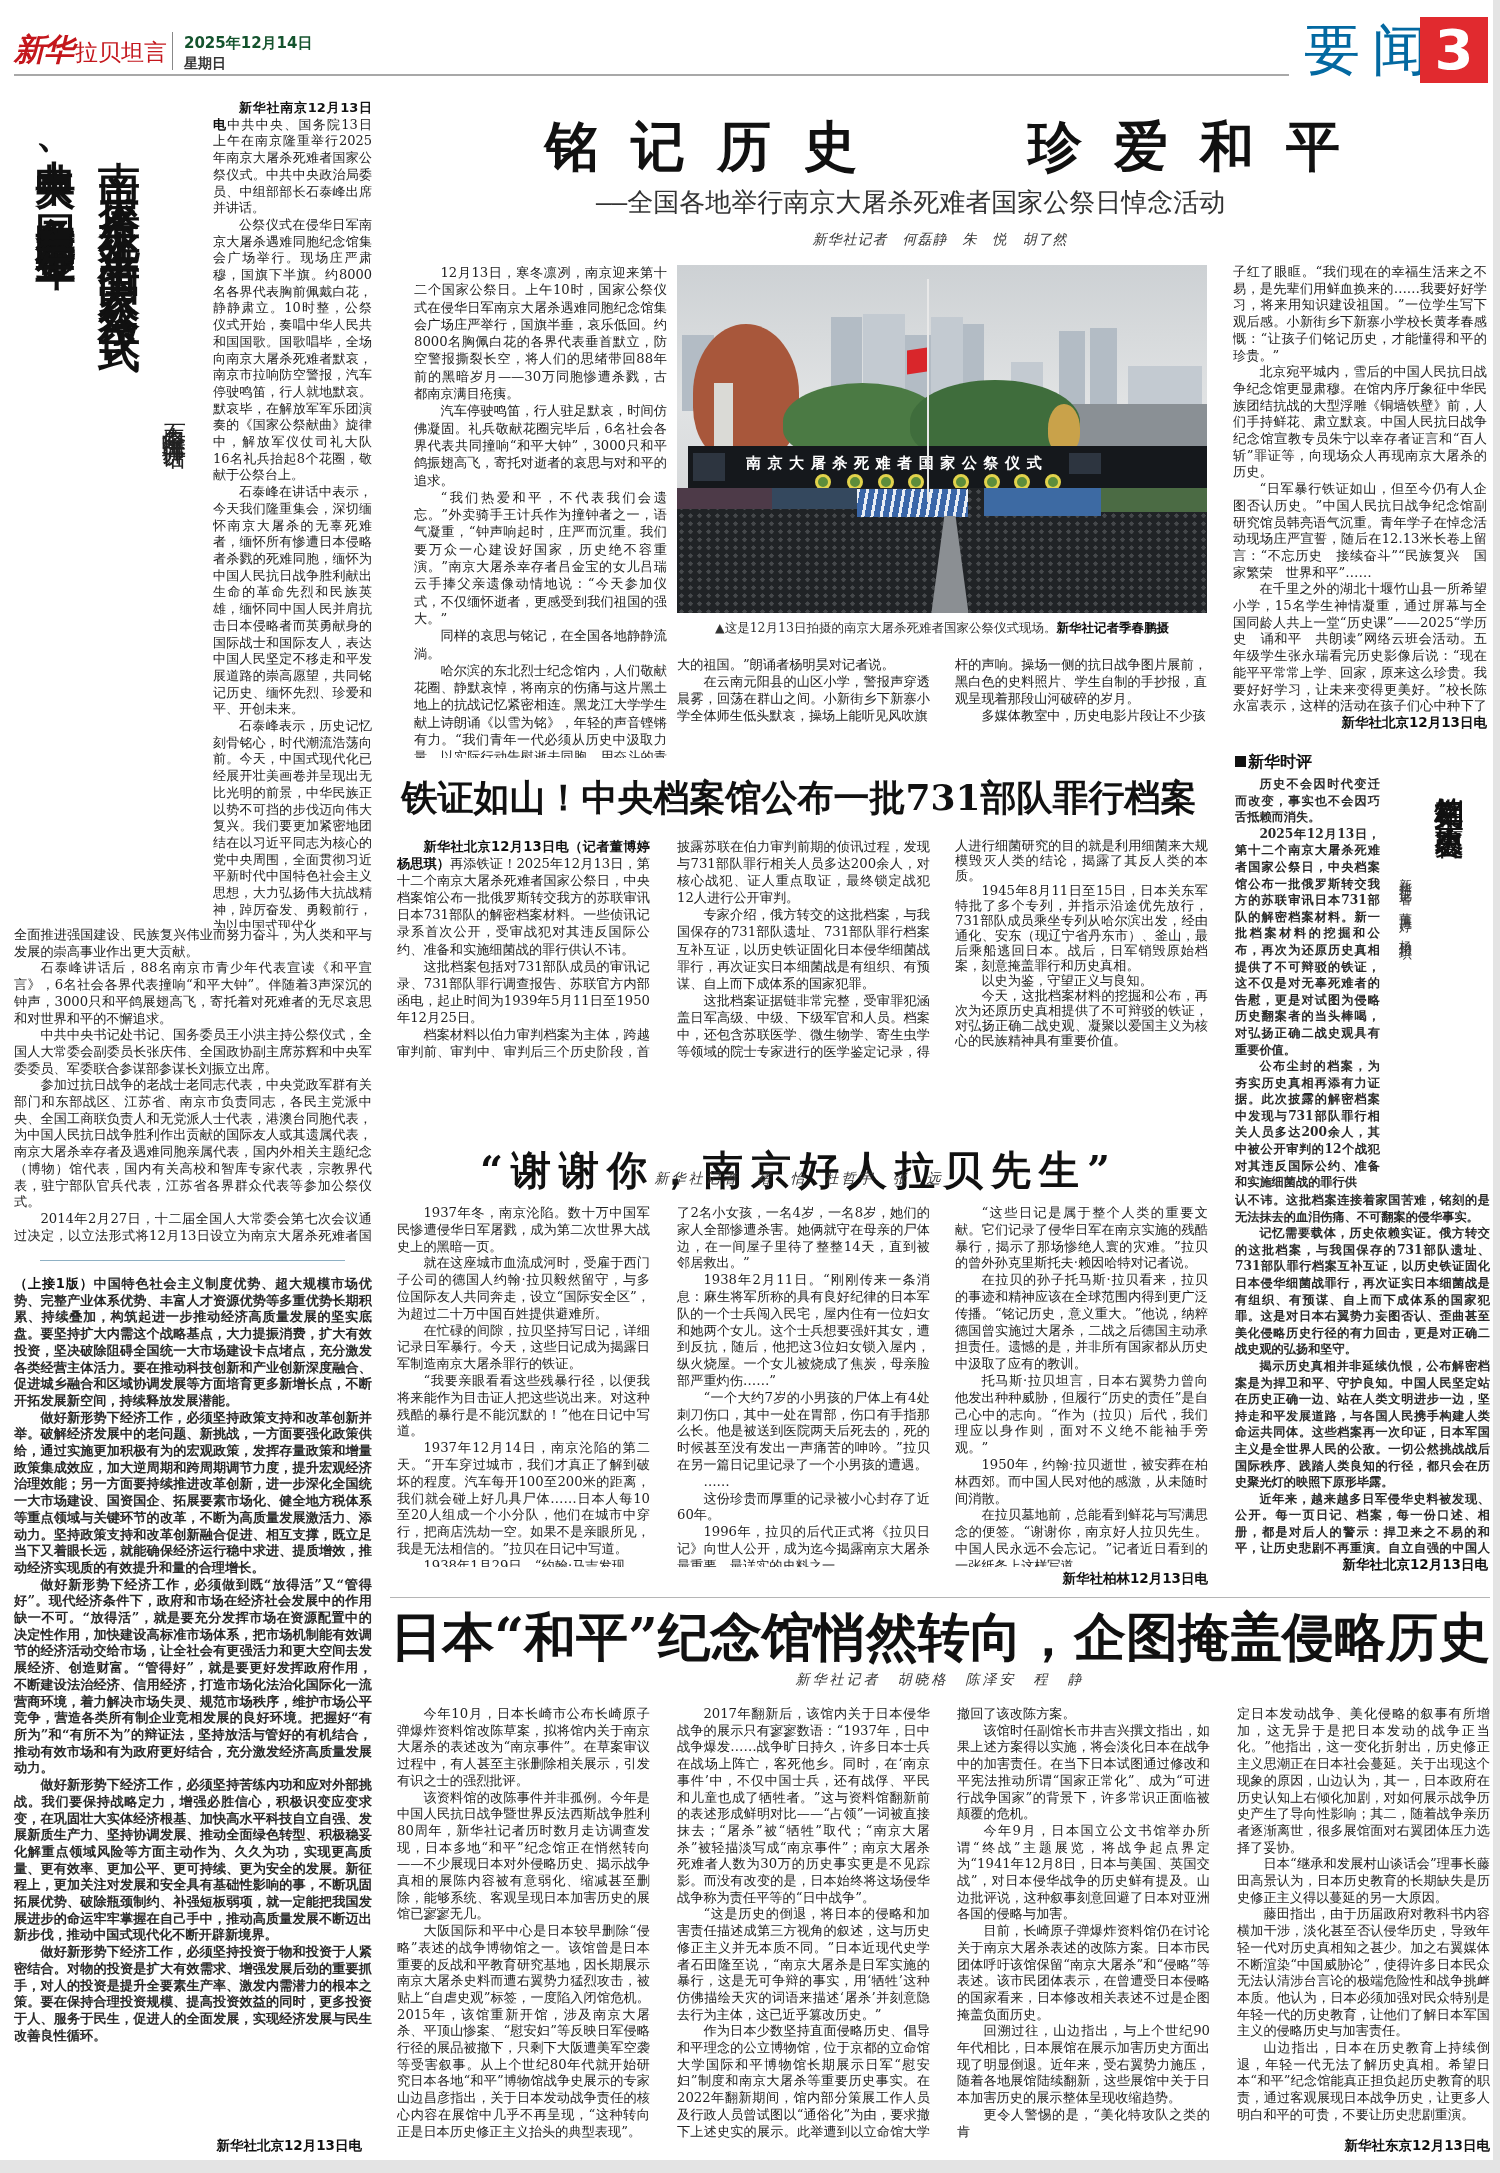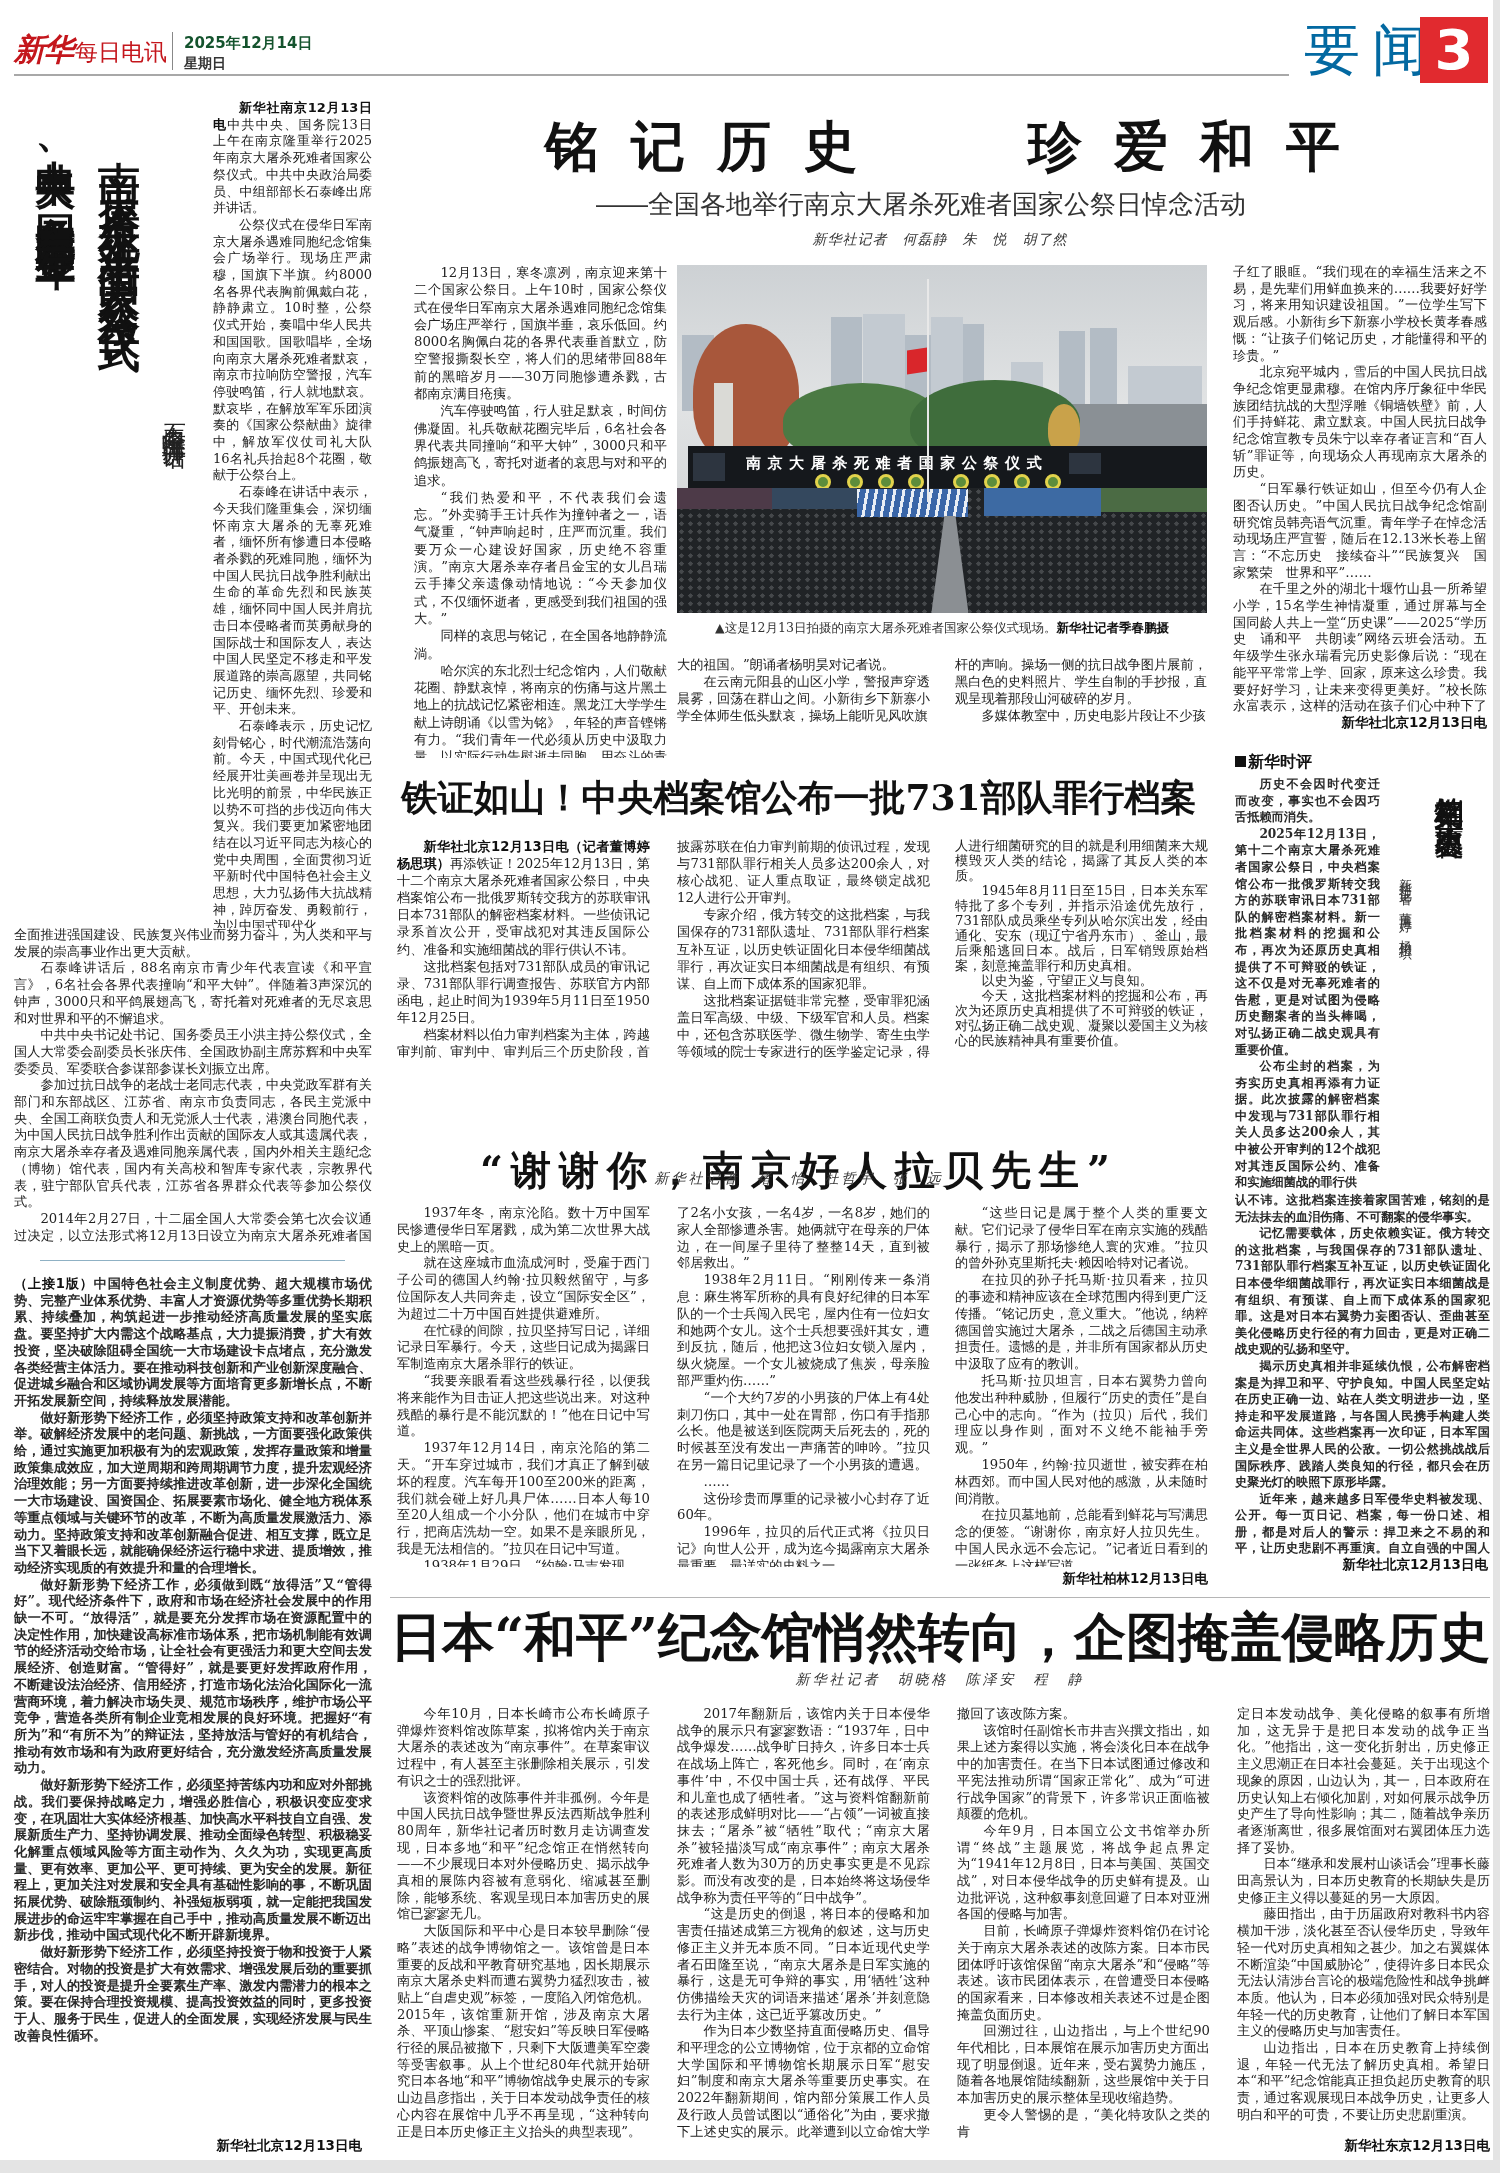--- a/index.html
+++ b/index.html
@@ -20,21 +20,21 @@
 .logo{left:14px;top:30px;height:38px;color:#c4161c;white-space:nowrap;line-height:38px;}
 .logo .cal{font-size:31px;font-style:italic;font-weight:bold;letter-spacing:-2px;}
 .logo .txt{font-size:23px;margin-left:3px;}
 .date1{left:184px;top:34px;font-family:"DejaVu Sans",sans-serif;font-size:15px;font-weight:bold;color:#14532d;}
 .date2{left:184px;top:55px;font-family:"DejaVu Sans",sans-serif;font-size:14px;font-weight:bold;color:#333;}
 .sec{left:1304px;top:18px;font-size:56px;color:#0369a1;letter-spacing:12px;line-height:64px;}
 .pagebox{left:1420px;top:17px;width:68px;height:66px;background:#e12a2f;color:#fff;font-family:"DejaVu Sans",sans-serif;font-size:56px;font-weight:bold;text-align:center;line-height:66px;}
 
 .hmain{left:545px;top:114px;width:795px;height:64px;display:flex;justify-content:space-between;font-size:54px;font-weight:bold;color:#111;line-height:64px;}
 .hmain span{letter-spacing:32px;margin-right:-32px;white-space:nowrap;}
-.sub{left:596px;top:189px;font-family:Liberation Sans, sans-serif;font-size:26px;color:#333;white-space:nowrap;line-height:30px;}
+.sub{left:596px;top:189px;font-family:Liberation Mono, monospace;font-size:26px;color:#333;white-space:nowrap;line-height:30px;}
 
 .photo{left:677px;top:265px;width:530px;height:348px;overflow:hidden;background:#d5d8da;}
 .ph{position:absolute;}
 .sky{left:0;top:0;width:100%;height:100%;background:linear-gradient(#cdd1d4,#e1e3e4 40%,#c9cdcf);}
 .bld{background:#b3bcc5;}
 .bld2{background:#c3cad1;}
 .tree{border-radius:50% 50% 40% 40%;}
 .banner{left:2%;top:52%;width:98%;height:12%;background:#15181c;}
 .banner-text{left:13%;top:54.2%;color:#fff;font-family:"DejaVu Sans",sans-serif;font-weight:bold;font-size:15px;letter-spacing:6.6px;white-space:nowrap;}
 .wreath{top:60%;width:10px;height:10px;border:3px solid #e2d34c;border-radius:50%;background:#5d8d3b;}
@@ -43,21 +43,21 @@
 .caption b{font-family:"DejaVu Sans",sans-serif;color:#111;}
 .kicker{left:1235px;top:752px;font-family:"DejaVu Sans",sans-serif;font-size:16px;font-weight:bold;color:#111;white-space:nowrap;}
 .kicker .sq{display:inline-block;width:11px;height:11px;background:#111;margin-right:2px;vertical-align:0;}
 </style>
 </head>
 <body>
 
 <div id="page">
 
   <div class="abs logo">
-    <span class="cal">新华</span><span class="txt">每日电讯</span>
+    <span class="cal">新华</span><span class="txt">拉贝坦言</span>
   </div>
   <div class="abs" style="left:172px;top:32px;width:1px;height:38px;background:#888;"></div>
   <div class="abs date1">2025年12月14日</div>
   <div class="abs date2">星期日</div>
   <div class="rule" style="left:14px;top:74px;width:1275px;height:2px;background:#a8a8a8;"></div>
   <div class="abs sec">要闻</div>
   <div class="abs pagebox">3</div>
 
   <div class="vh" style="left:36px;top:128px;font-size:40px;letter-spacing:3px;font-weight:bold;color:#111;">中共中央、国务院在南京举行二〇二五年</div>
   <div class="vh" style="left:98px;top:128px;font-size:42px;letter-spacing:13px;font-weight:bold;color:#111;">南京大屠杀死难者国家公祭仪式</div>

